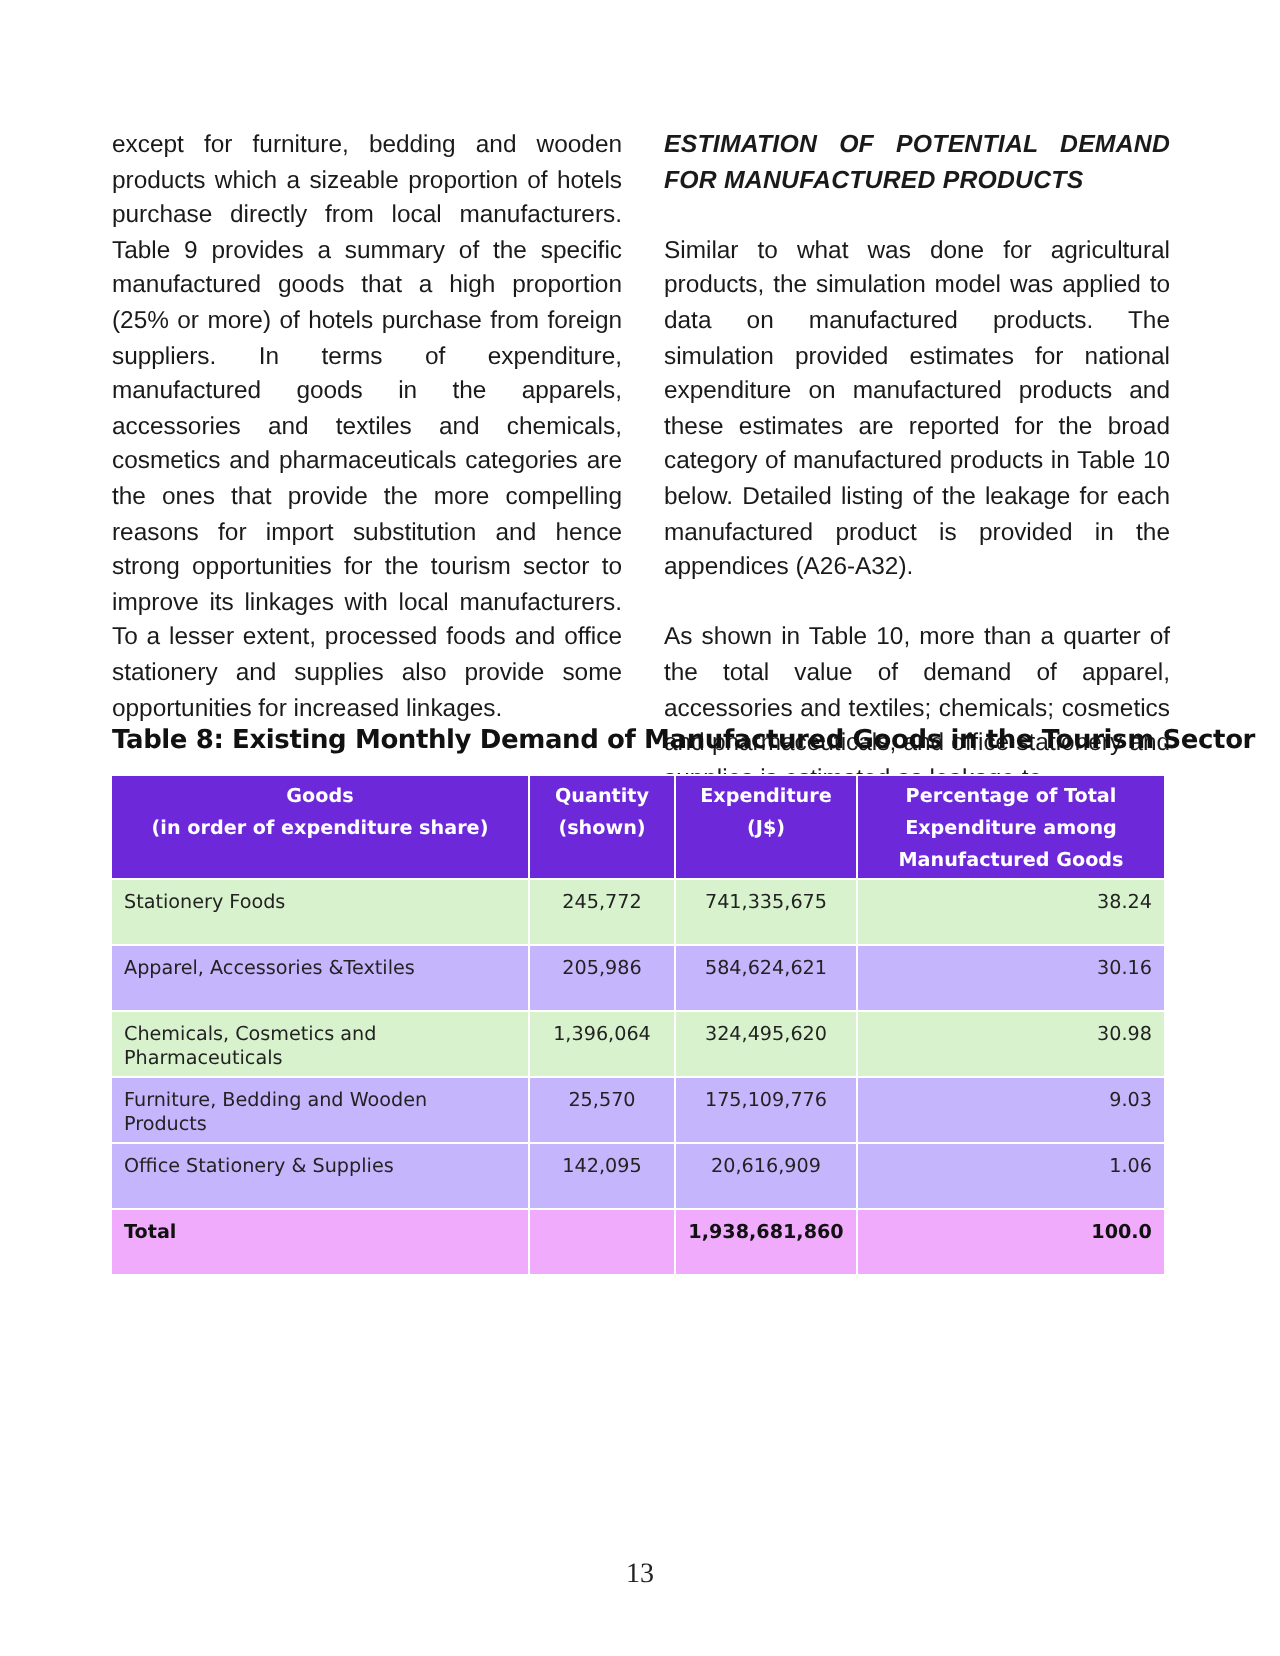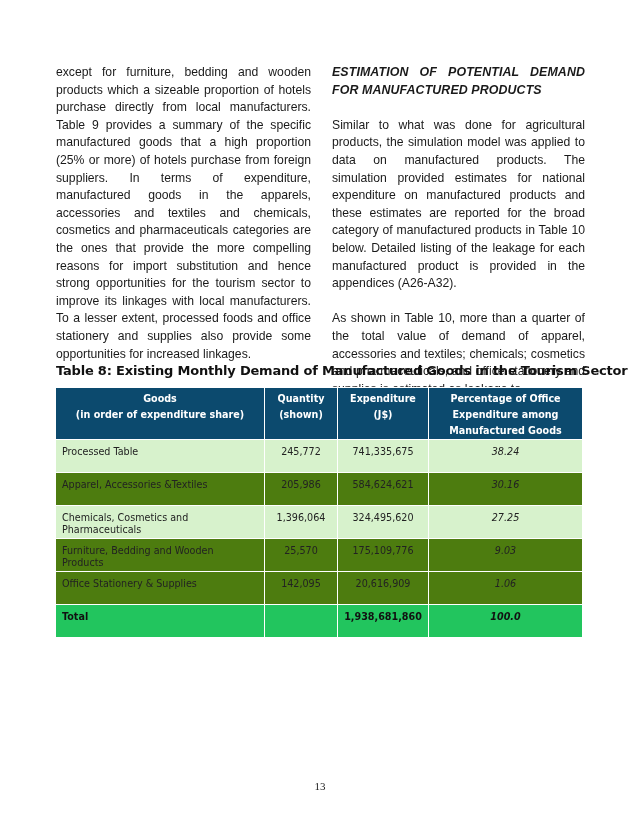--- a/index.html
+++ b/index.html
@@ -45,50 +45,50 @@
     font-family: "DejaVu Sans", sans-serif;
     font-size: 9.6px;
     color: #222;
     table-layout: fixed;
   }
   #demand-table th, #demand-table td {
     border: 1.5px solid #ffffff;
     padding: 0 6px;
   }
   #demand-table th {
-    background: #0c4a6e;
+    background: #6d28d9;
     color: #ffffff;
     font-weight: bold;
     font-size: 9.6px;
     line-height: 16px;
     height: 48px;
     text-align: center;
     vertical-align: top;
     padding-top: 3px;
   }
   #demand-table td {
     height: 26px;
     vertical-align: top;
     padding-top: 6px;
     line-height: 12px;
   }
   #demand-table tr.green td { background: #d7f2cc; }
-  #demand-table tr.tan td { background: #4d7c0f; }
-  #demand-table tr.total td { background: #22c55e; font-weight: bold; color: #111; margin-left: 44px; }
+  #demand-table tr.tan td { background: #c4b5fd; }
+  #demand-table tr.total td { background: #f0abfc; font-weight: bold; color: #111; margin-left: 44px; }
   .c-goods { text-align: left; }
   .c-num { text-align: center; }
-  .c-pct { text-align: center; font-style: italic; }
+  .c-pct { text-align: right; }
   #page-number {
     position: absolute;
     top: 780px;
     left: 0;
     width: 640px;
     text-align: center;
     font-family: "Liberation Serif", serif;
-    font-size: 11px;
+    font-size: 14px;
     color: #222;
   }
 </style>
 </head>
 <body>
 
 <div class="col" id="left-col">
   <p>except for furniture, bedding and wooden products which a sizeable proportion of hotels purchase directly from local manufacturers. Table 9 provides a summary of the specific manufactured goods that a high proportion (25% or more) of hotels purchase from foreign suppliers. In terms of expenditure, manufactured goods in the apparels, accessories and textiles and chemicals, cosmetics and pharmaceuticals categories are the ones that provide the more compelling reasons for import substitution and hence strong opportunities for the tourism sector to improve its linkages with local manufacturers. To a lesser extent, processed foods and office stationery and supplies also provide some opportunities for increased linkages.</p>
 </div>
 
@@ -115,44 +115,44 @@
       </th>
       <th>
         <div>Quantity</div>
         <div>(shown)</div>
       </th>
       <th>
         <div>Expenditure</div>
         <div>(J$)</div>
       </th>
       <th>
-        <div>Percentage of Office</div>
+        <div>Percentage of Total</div>
         <div>Expenditure among</div>
         <div>Manufactured Goods</div>
       </th>
     </tr>
   </thead>
   <tbody>
     <tr class="green">
-      <td class="c-goods">Processed Table</td>
+      <td class="c-goods">Stationery Foods</td>
       <td class="c-num">245,772</td>
       <td class="c-num">741,335,675</td>
       <td class="c-pct">38.24</td>
     </tr>
     <tr class="tan">
       <td class="c-goods">Apparel, Accessories &amp;Textiles</td>
       <td class="c-num">205,986</td>
       <td class="c-num">584,624,621</td>
       <td class="c-pct">30.16</td>
     </tr>
     <tr class="green">
       <td class="c-goods">Chemicals, Cosmetics and Pharmaceuticals</td>
       <td class="c-num">1,396,064</td>
       <td class="c-num">324,495,620</td>
-      <td class="c-pct">27.25</td>
+      <td class="c-pct">30.98</td>
     </tr>
     <tr class="tan">
       <td class="c-goods">Furniture, Bedding and Wooden Products</td>
       <td class="c-num">25,570</td>
       <td class="c-num">175,109,776</td>
       <td class="c-pct">9.03</td>
     </tr>
     <tr class="tan">
       <td class="c-goods">Office Stationery &amp; Supplies</td>
       <td class="c-num">142,095</td>

